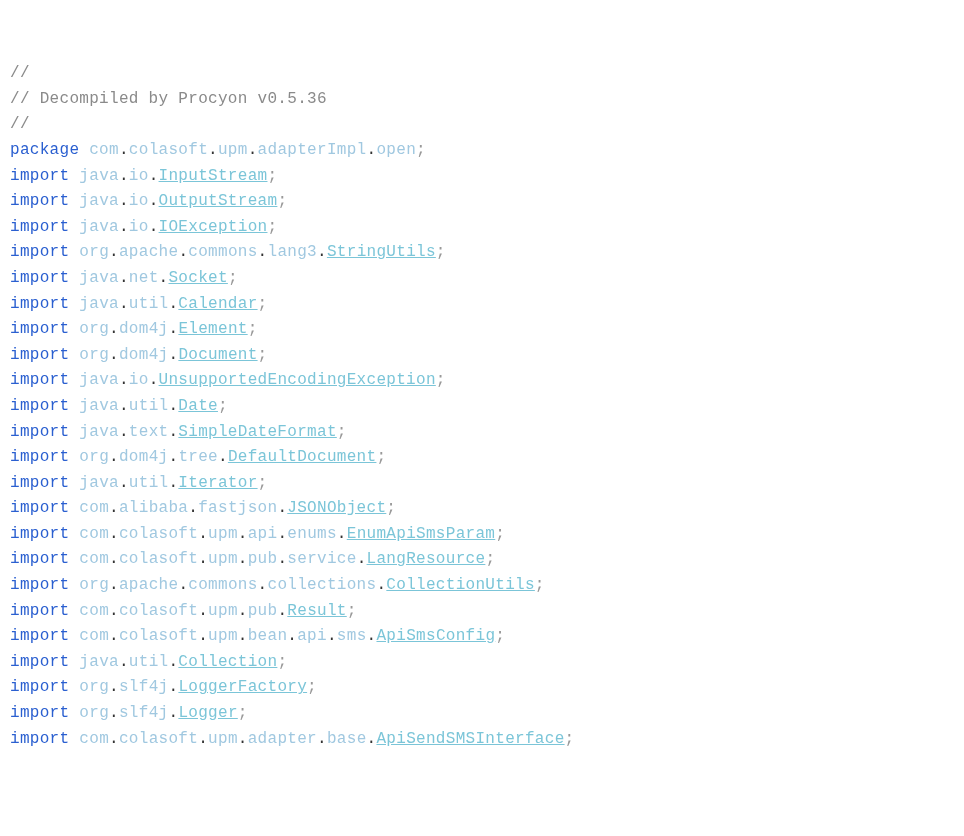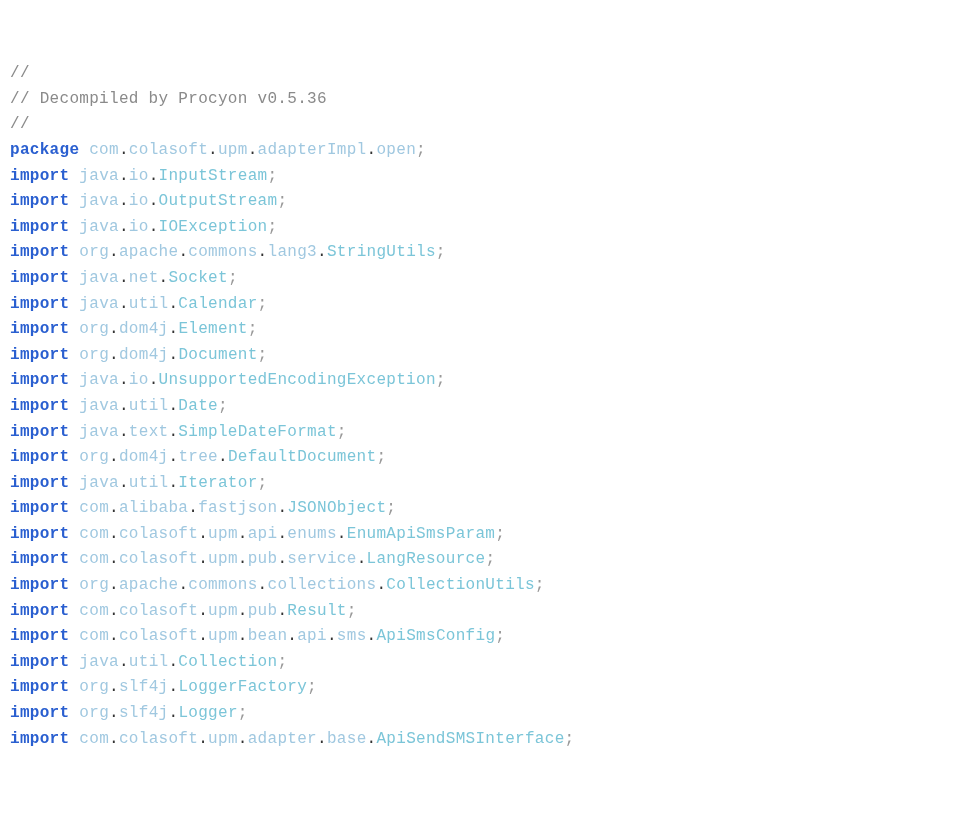--- a/index.html
+++ b/index.html
@@ -7,24 +7,24 @@
     padding: 10px;
     background: #ffffff;
     font-family: "SF Mono", "Monaco", "Consolas", "Courier New", monospace;
     font-size: 16px;
     line-height: 1.6;
     color: #333;
     white-space: pre;
     letter-spacing: 0.3px;
   }
   .comment { color: #8a8a8a; }
-  .keyword { color: #2a5fd0; font-weight: bold; }
+  .keyword { color: #2a5fd0; }
   .pkg { color: #a0c8e0; }
   .dot { color: #333; }
-  .type { color: #7bc5d8; }
+  .type { color: #7bc5d8; text-decoration: underline; }
   .semi { color: #999; }
   .line { display: block; }
 </style>
 </head>
 <body>
 
 <div id="code"><span class="line"><span class="comment">// </span></span><span class="line"><span class="comment">// Decompiled by Procyon v0.5.36</span></span><span class="line"><span class="comment">// </span></span><span class="line"></span><span class="line"><span class="keyword">package</span> <span class="pkg">com</span><span class="dot">.</span><span class="pkg">colasoft</span><span class="dot">.</span><span class="pkg">upm</span><span class="dot">.</span><span class="pkg">adapterImpl</span><span class="dot">.</span><span class="pkg">open</span><span class="semi">;</span></span><span class="line"></span><span class="line"><span class="keyword">import</span> <span class="pkg">java</span><span class="dot">.</span><span class="pkg">io</span><span class="dot">.</span><span class="type">InputStream</span><span class="semi">;</span></span><span class="line"><span class="keyword">import</span> <span class="pkg">java</span><span class="dot">.</span><span class="pkg">io</span><span class="dot">.</span><span class="type">OutputStream</span><span class="semi">;</span></span><span class="line"><span class="keyword">import</span> <span class="pkg">java</span><span class="dot">.</span><span class="pkg">io</span><span class="dot">.</span><span class="type">IOException</span><span class="semi">;</span></span><span class="line"><span class="keyword">import</span> <span class="pkg">org</span><span class="dot">.</span><span class="pkg">apache</span><span class="dot">.</span><span class="pkg">commons</span><span class="dot">.</span><span class="pkg">lang3</span><span class="dot">.</span><span class="type">StringUtils</span><span class="semi">;</span></span><span class="line"><span class="keyword">import</span> <span class="pkg">java</span><span class="dot">.</span><span class="pkg">net</span><span class="dot">.</span><span class="type">Socket</span><span class="semi">;</span></span><span class="line"><span class="keyword">import</span> <span class="pkg">java</span><span class="dot">.</span><span class="pkg">util</span><span class="dot">.</span><span class="type">Calendar</span><span class="semi">;</span></span><span class="line"><span class="keyword">import</span> <span class="pkg">org</span><span class="dot">.</span><span class="pkg">dom4j</span><span class="dot">.</span><span class="type">Element</span><span class="semi">;</span></span><span class="line"><span class="keyword">import</span> <span class="pkg">org</span><span class="dot">.</span><span class="pkg">dom4j</span><span class="dot">.</span><span class="type">Document</span><span class="semi">;</span></span><span class="line"><span class="keyword">import</span> <span class="pkg">java</span><span class="dot">.</span><span class="pkg">io</span><span class="dot">.</span><span class="type">UnsupportedEncodingException</span><span class="semi">;</span></span><span class="line"><span class="keyword">import</span> <span class="pkg">java</span><span class="dot">.</span><span class="pkg">util</span><span class="dot">.</span><span class="type">Date</span><span class="semi">;</span></span><span class="line"><span class="keyword">import</span> <span class="pkg">java</span><span class="dot">.</span><span class="pkg">text</span><span class="dot">.</span><span class="type">SimpleDateFormat</span><span class="semi">;</span></span><span class="line"><span class="keyword">import</span> <span class="pkg">org</span><span class="dot">.</span><span class="pkg">dom4j</span><span class="dot">.</span><span class="pkg">tree</span><span class="dot">.</span><span class="type">DefaultDocument</span><span class="semi">;</span></span><span class="line"><span class="keyword">import</span> <span class="pkg">java</span><span class="dot">.</span><span class="pkg">util</span><span class="dot">.</span><span class="type">Iterator</span><span class="semi">;</span></span><span class="line"><span class="keyword">import</span> <span class="pkg">com</span><span class="dot">.</span><span class="pkg">alibaba</span><span class="dot">.</span><span class="pkg">fastjson</span><span class="dot">.</span><span class="type">JSONObject</span><span class="semi">;</span></span><span class="line"><span class="keyword">import</span> <span class="pkg">com</span><span class="dot">.</span><span class="pkg">colasoft</span><span class="dot">.</span><span class="pkg">upm</span><span class="dot">.</span><span class="pkg">api</span><span class="dot">.</span><span class="pkg">enums</span><span class="dot">.</span><span class="type">EnumApiSmsParam</span><span class="semi">;</span></span><span class="line"><span class="keyword">import</span> <span class="pkg">com</span><span class="dot">.</span><span class="pkg">colasoft</span><span class="dot">.</span><span class="pkg">upm</span><span class="dot">.</span><span class="pkg">pub</span><span class="dot">.</span><span class="pkg">service</span><span class="dot">.</span><span class="type">LangResource</span><span class="semi">;</span></span><span class="line"><span class="keyword">import</span> <span class="pkg">org</span><span class="dot">.</span><span class="pkg">apache</span><span class="dot">.</span><span class="pkg">commons</span><span class="dot">.</span><span class="pkg">collections</span><span class="dot">.</span><span class="type">CollectionUtils</span><span class="semi">;</span></span><span class="line"><span class="keyword">import</span> <span class="pkg">com</span><span class="dot">.</span><span class="pkg">colasoft</span><span class="dot">.</span><span class="pkg">upm</span><span class="dot">.</span><span class="pkg">pub</span><span class="dot">.</span><span class="type">Result</span><span class="semi">;</span></span><span class="line"><span class="keyword">import</span> <span class="pkg">com</span><span class="dot">.</span><span class="pkg">colasoft</span><span class="dot">.</span><span class="pkg">upm</span><span class="dot">.</span><span class="pkg">bean</span><span class="dot">.</span><span class="pkg">api</span><span class="dot">.</span><span class="pkg">sms</span><span class="dot">.</span><span class="type">ApiSmsConfig</span><span class="semi">;</span></span><span class="line"><span class="keyword">import</span> <span class="pkg">java</span><span class="dot">.</span><span class="pkg">util</span><span class="dot">.</span><span class="type">Collection</span><span class="semi">;</span></span><span class="line"><span class="keyword">import</span> <span class="pkg">org</span><span class="dot">.</span><span class="pkg">slf4j</span><span class="dot">.</span><span class="type">LoggerFactory</span><span class="semi">;</span></span><span class="line"><span class="keyword">import</span> <span class="pkg">org</span><span class="dot">.</span><span class="pkg">slf4j</span><span class="dot">.</span><span class="type">Logger</span><span class="semi">;</span></span><span class="line"><span class="keyword">import</span> <span class="pkg">com</span><span class="dot">.</span><span class="pkg">colasoft</span><span class="dot">.</span><span class="pkg">upm</span><span class="dot">.</span><span class="pkg">adapter</span><span class="dot">.</span><span class="pkg">base</span><span class="dot">.</span><span class="type">ApiSendSMSInterface</span><span class="semi">;</span></span></div>
 
 
 </body></html>

